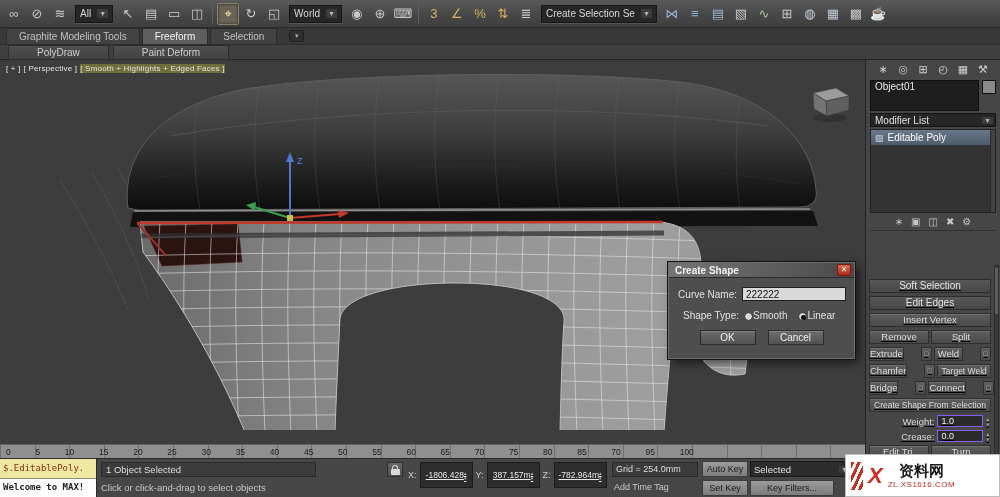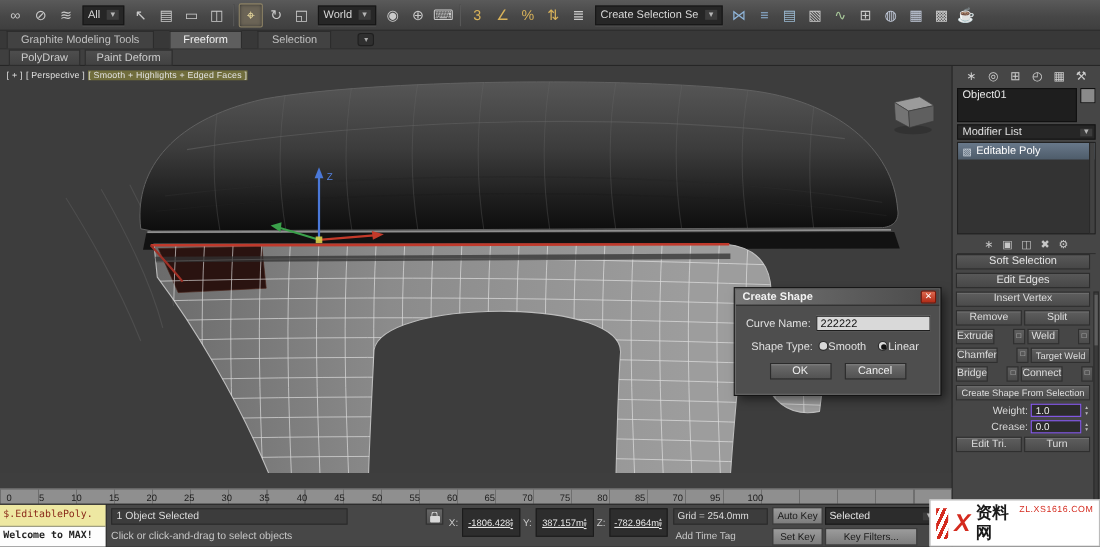--- a/index.html
+++ b/index.html
@@ -16,28 +16,28 @@
   .tbico.active { background:#6b6456; border-color:#8a8064; box-shadow:inset 0 0 3px #2a2a2a; color:#f0e0a0; }
   .tbsep { width:1px; height:20px; background:#2e2e2e; border-right:1px solid #5e5e5e; margin:0 3px; }
   .tbdrop { height:18px; background:#262626; border:1px solid #161616; box-shadow:0 1px 0 #555;
     color:#d8d8d8; font-size:10px; display:flex; align-items:center; padding:0 4px; gap:6px;
     margin:0 3px; white-space:nowrap; }
   .tbdrop .arr { color:#b5b5b5; font-size:7px; background:#3c3c3c; padding:1px 2px; }
   .wide { min-width:96px; justify-content:space-between; }
 
   
   .ribbon { position:absolute; left:0; top:28px; width:1000px; height:17px; background:#383838;
-    display:flex; align-items:flex-end; padding-left:6px; gap:14px; border-bottom:1px solid #2e2e2e; }
+    display:flex; align-items:flex-end; padding-left:6px; gap:2px; border-bottom:1px solid #2e2e2e; }
   .rtab { font-size:10px; color:#c0c0c0; padding:2px 12px; background:#424242; border:1px solid #2c2c2c; border-bottom:none; }
   .rtab.active { background:#5e5e5e; color:#f2f2f2; }
   .ribbon-toggle { width:15px; height:12px; background:#2f2f2f; border:1px solid #1f1f1f; border-radius:3px;
     color:#aaa; font-size:7px; display:flex; align-items:center; justify-content:center; margin:0 0 2px 10px; }
   .subtabs { position:absolute; left:0; top:45px; width:1000px; height:15px; background:#3f3f3f;
     border-bottom:1px solid #262626; display:flex; align-items:center; padding-left:8px; gap:4px; }
-  .stab { font-size:10px; color:#cdcdcd; padding:1px 10px; background:linear-gradient(#4e4e4e,#424242); border:1px solid #2d2d2d; }
+  .stab { font-size:10px; color:#cdcdcd; padding:1px 28px; background:linear-gradient(#4e4e4e,#424242); border:1px solid #2d2d2d; }
 
   
   .viewport { position:absolute; left:0; top:60px; width:865px; height:370px; background:#3d3d3d; border-right:1px solid #242424; }
   .vp-label { position:absolute; left:6px; top:4px; font-size:8px; color:#e2e2e2; display:flex; gap:3px; z-index:3; letter-spacing:.2px; }
   .vp-label .hl { background:rgba(155,150,60,.55); }
   .vpsvg { position:absolute; left:0; top:0; }
 
   
   .cmdpanel { position:absolute; left:865px; top:60px; width:135px; height:437px; background:#464646;
     border-left:1px solid #242424; padding:0 3px; }
@@ -50,21 +50,21 @@
     color:#e0e0e0; font-size:10px; align-items:center; padding:0 2px 0 4px; justify-content:space-between; }
   .modlist .arr { font-size:7px; color:#b5b5b5; background:#3c3c3c; padding:0 2px; }
   .stack { height:84px; margin:2px 1px; background:#333; border:1px solid #222; position:relative; }
   .stackrow { height:15px; background:linear-gradient(#68788a,#4e5c6a); color:#fff; font-size:10px;
     display:flex; align-items:center; gap:4px; padding:0 4px; }
   .stackrow .mico { font-size:9px; color:#d0d8e0; }
   .stack-scroll { position:absolute; right:0; top:0; bottom:0; width:5px; background:#424242; border-left:1px solid #2a2a2a; }
   .stacktools { height:16px; display:flex; align-items:center; justify-content:center; gap:8px;
     border-bottom:1px solid #2f2f2f; margin:2px 1px 0; padding-bottom:2px; }
   .stool { font-size:10px; color:#c6c6c6; }
-  .rollouts { display:flex; flex-direction:column; gap:3px; padding-right:6px; }
+  .rollouts { margin-top:48px; display:flex; flex-direction:column; gap:3px; padding-right:6px;text-decoration:underline; }
   .rbar { height:14px; background:linear-gradient(#585858,#474747); border:1px solid #2c2c2c;
     color:#e3e3e3; font-size:10px; text-align:center; line-height:12px; }
   .prow { display:flex; gap:2px; }
   .half { display:flex; flex:1; gap:17px; }
   .pbtn { flex:1; height:14px; background:linear-gradient(#5e5e5e,#4b4b4b); border:1px solid #2f2f2f;
     box-shadow:inset 0 1px 0 #717171; color:#dedede; font-size:9.5px; text-align:center; line-height:12px;
     white-space:nowrap; overflow:hidden; }
   .pbtn.tiny { font-size:8.5px; }
   .psq { width:11px; height:14px; background:linear-gradient(#5e5e5e,#4b4b4b); border:1px solid #2f2f2f;
     color:#ccc; font-size:7px; text-align:center; line-height:12px; }
@@ -121,33 +121,33 @@
     border:1px solid #6e6e6e; outline:1px solid #141414; box-shadow:4px 4px 9px rgba(0,0,0,.55); z-index:10; }
   .dlg-title { height:15px; background:linear-gradient(90deg,#747474,#4a4a4a); display:flex; align-items:center;
     justify-content:space-between; padding:0 3px 0 6px; border-bottom:1px solid #2c2c2c; }
   .dlg-title .t { color:#f2f2f2; font-size:10px; font-weight:bold; }
   .dlg-close { width:14px; height:12px; background:linear-gradient(#e06a50,#b02a16); border:1px solid #7c1608;
     color:#fff; font-size:8px; line-height:10px; text-align:center; border-radius:2px; }
   .dlg-row { display:flex; align-items:center; margin:9px 8px 0; gap:5px; }
   .dlg-label { width:62px; text-align:right; color:#e0e0e0; font-size:10px; }
   .dlg-input { width:104px; height:14px; background:#d9d9d9; border:1px solid #1e1e1e; color:#111;
     font-size:10px; padding:0 3px; font-family:inherit; }
-  .radio { display:flex; align-items:flex-start; gap:0; color:#e0e0e0; font-size:10px; margin-right:6px; }
+  .radio { display:flex; align-items:flex-end; gap:0; color:#e0e0e0; font-size:10px; margin-right:6px; }
   .rdot { width:9px; height:9px; border-radius:50%; background:#d8d8d8; border:1px solid #2a2a2a; position:relative; }
   .rdot.checked:after { content:""; position:absolute; left:2px; top:2px; width:5px; height:5px; border-radius:50%; background:#111; }
   .dlg-buttons { display:flex; justify-content:center; gap:12px; margin-top:9px; }
   .dlg-btn { width:56px; height:15px; background:linear-gradient(#6c6c6c,#525252); border:1px solid #2b2b2b;
     box-shadow:inset 0 1px 0 #828282; color:#eee; font-size:10px; line-height:13px; text-align:center; }
 
   
   .watermark { position:absolute; left:845px; top:454px; width:155px; height:43px; background:#fff;
     border:1px solid #bbb; z-index:20; display:flex; align-items:center; gap:5px; padding:2px 5px; }
   .wm-stripes { width:12px; height:28px; background:repeating-linear-gradient(115deg,#d42a1e 0 3px,#fff 3px 6px); }
   .wm-x { color:#d42a1e; font-weight:bold; font-style:italic; font-size:22px; line-height:1; }
-  .wm-col { display:flex; flex-direction:row; }
+  .wm-col { display:flex; flex-direction:column;align-items:center; }
   .wm-title { font-size:15px; font-weight:bold; color:#1a1a1a; line-height:1.15; }
   .wm-domain { font-size:8px; color:#d42a1e; letter-spacing:.5px; }
 </style>
 </head>
 <body>
 
 <div class="app">
 
   <div class="toolbar">
     <div class="tbgroup">

